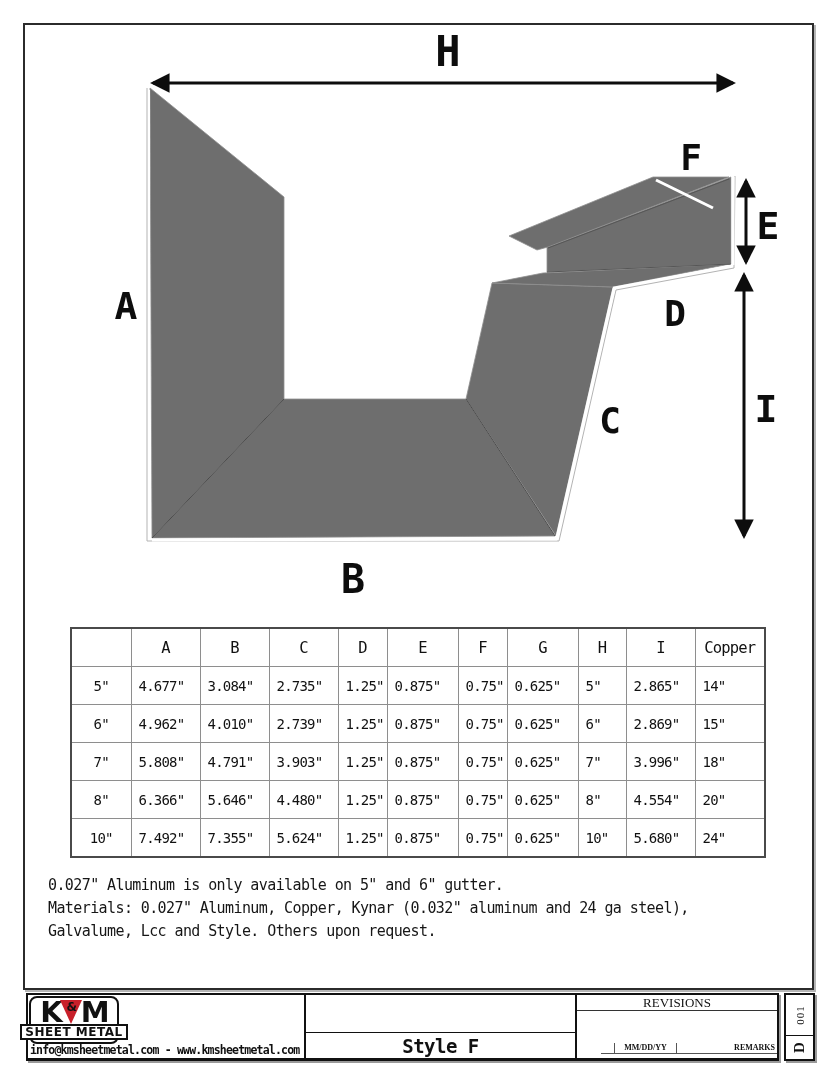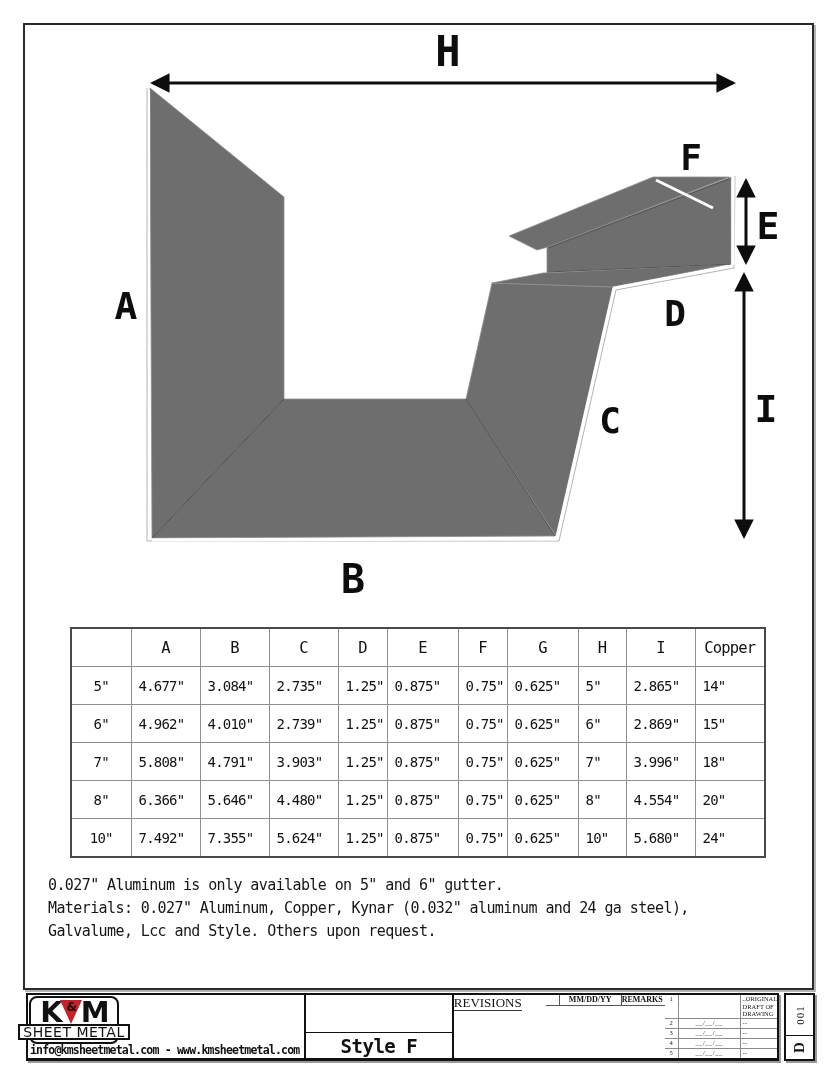--- a/index.html
+++ b/index.html
@@ -39,35 +39,35 @@
   .logo-letters{display:flex;align-items:flex-start;justify-content:center;height:28px;
     font-family:"DejaVu Sans", sans-serif;font-weight:bold;font-size:29px;line-height:28px;
     letter-spacing:-2px;}
   .tri{position:relative;width:22px;height:26px;margin:2px -1px 0 -1px;}
   .tri-shape{position:absolute;left:0;top:0;width:0;height:0;
     border-left:11px solid transparent;border-right:11px solid transparent;
     border-top:24px solid #c8202a;}
   .tri-amp{position:absolute;left:0;top:0;width:22px;text-align:center;
     font-family:"DejaVu Sans", sans-serif;font-weight:bold;font-size:12px;line-height:14px;color:#111;}
   .logo-sub{border:2px solid #111;background:#fff;margin-top:-2px;padding:0 3px;
-    font-family:"DejaVu Sans", sans-serif;font-weight:normal;font-size:14px;line-height:12px;
+    font-family:"DejaVu Sans", sans-serif;font-weight:bold;font-size:12px;line-height:12px;
     letter-spacing:0.5px;white-space:nowrap;}
   .addr{position:absolute;left:94px;right:3px;top:0;text-align:right;white-space:nowrap;}
   .addr-l1,.addr-l2{font-size:15px;letter-spacing:-1.3px;line-height:18px;font-weight:bold;}
   .addr-l3{font-size:10.5px;letter-spacing:-0.6px;line-height:13px;font-weight:bold;}
   .web-line{position:absolute;left:2px;bottom:1px;width:272px;font-size:11.5px;
     letter-spacing:-0.8px;font-weight:bold;white-space:nowrap;}
 
   .tb-mid{flex:1 1 auto;border-left:2px solid #111;display:flex;flex-direction:column;box-sizing:border-box;}
   .mid-top{height:37px;border-bottom:1.5px solid #111;}
   .mid-bottom{flex:1;display:flex;align-items:center;justify-content:center;
     font-size:19px;letter-spacing:-0.5px;font-weight:bold;}
 
   .tb-rev{flex:0 0 202px;border-left:2px solid #111;box-sizing:border-box;
-    font-family:"Liberation Serif", serif;display:flex;flex-direction:row;}
+    font-family:"Liberation Serif", serif;display:flex;flex-direction:column;gap:32px;}
   .rev-title{height:15px;line-height:15px;text-align:center;font-size:13px;
     border-bottom:1px solid #333;}
   .rev-head{display:grid;grid-template-columns:13px 62px 1fr;height:10px;
     border-bottom:1px solid #555;font-size:8px;line-height:10px;font-weight:bold;margin-left:24px;}
   .rev-head .c2{text-align:center;border-left:1px solid #555;}
   .rev-head .c3{text-align:right;border-left:1px solid #555;padding-right:2px;}
   .rev-rows{flex:1;display:flex;flex-direction:column;}
   .rev-row{flex:1;display:grid;grid-template-columns:13px 62px 1fr;
     border-bottom:0.8px solid #8a8a8a;font-size:6.5px;line-height:7.5px;color:#222;}
   .rev-row:last-child{border-bottom:none;}

